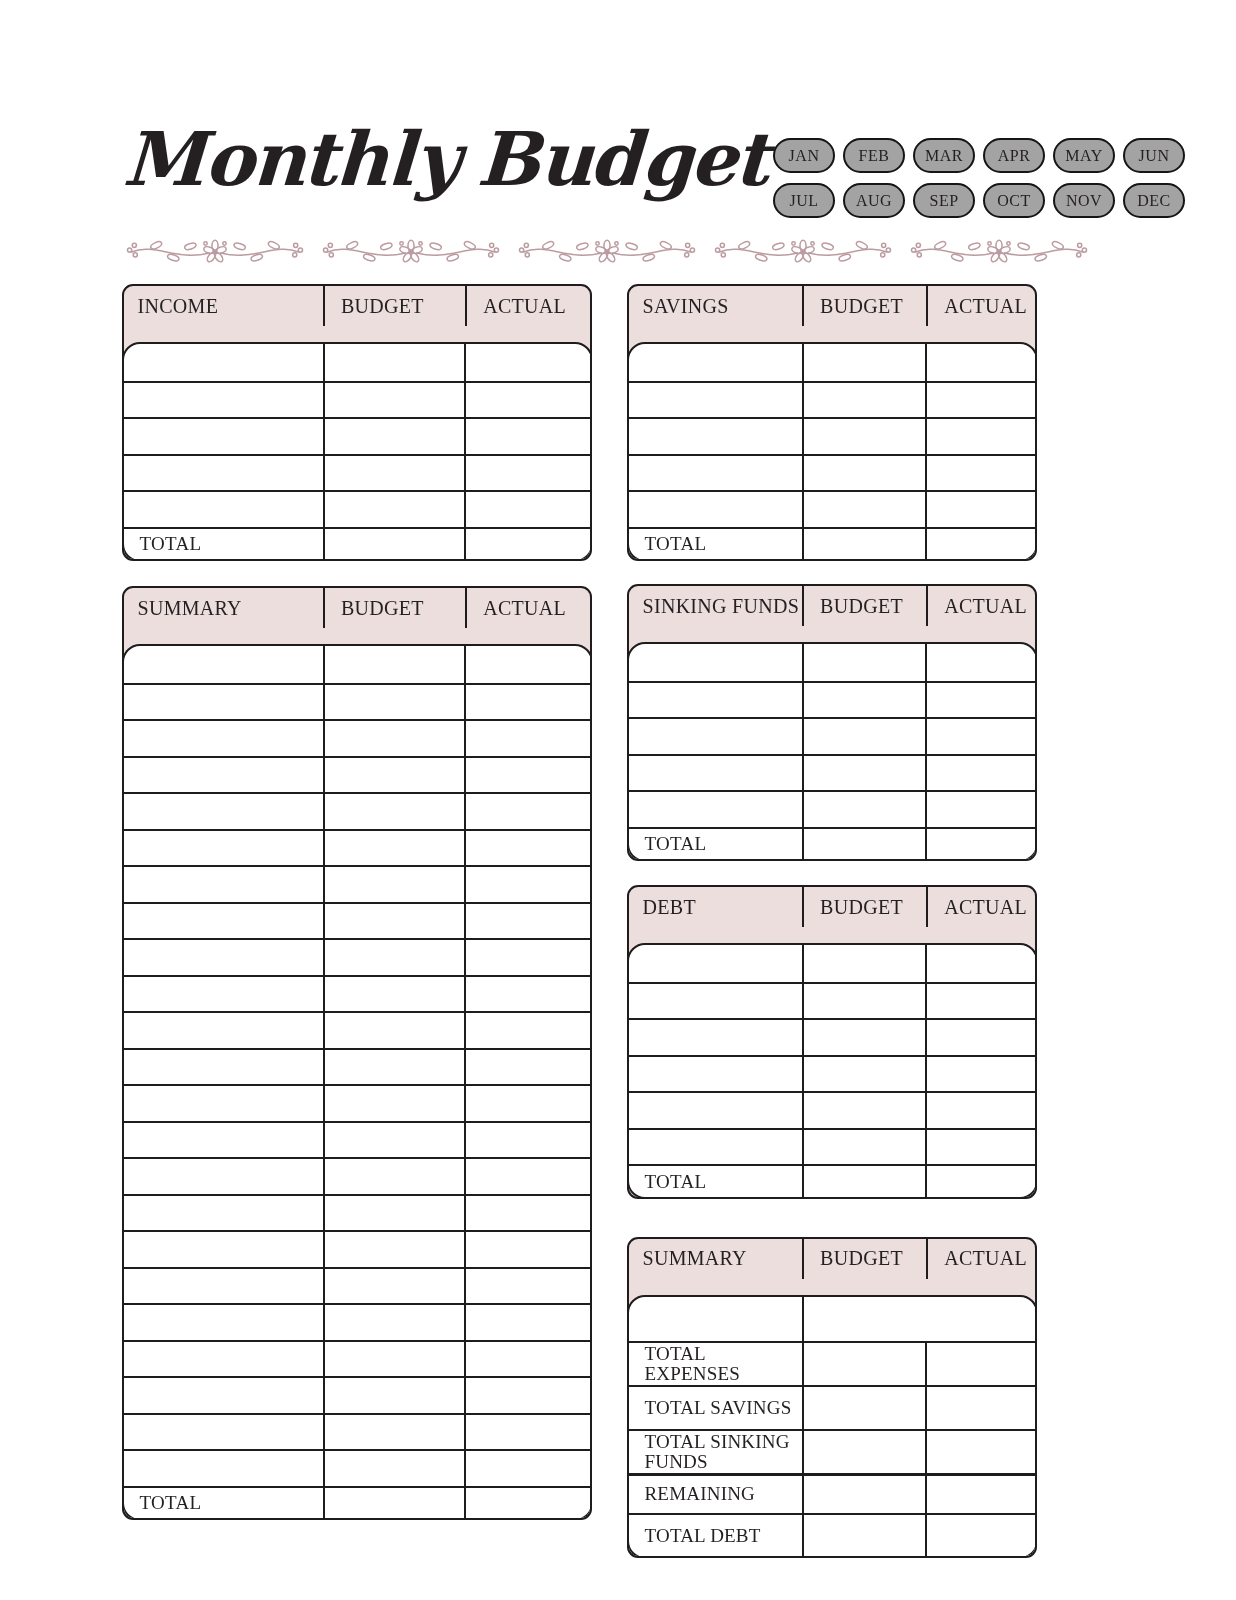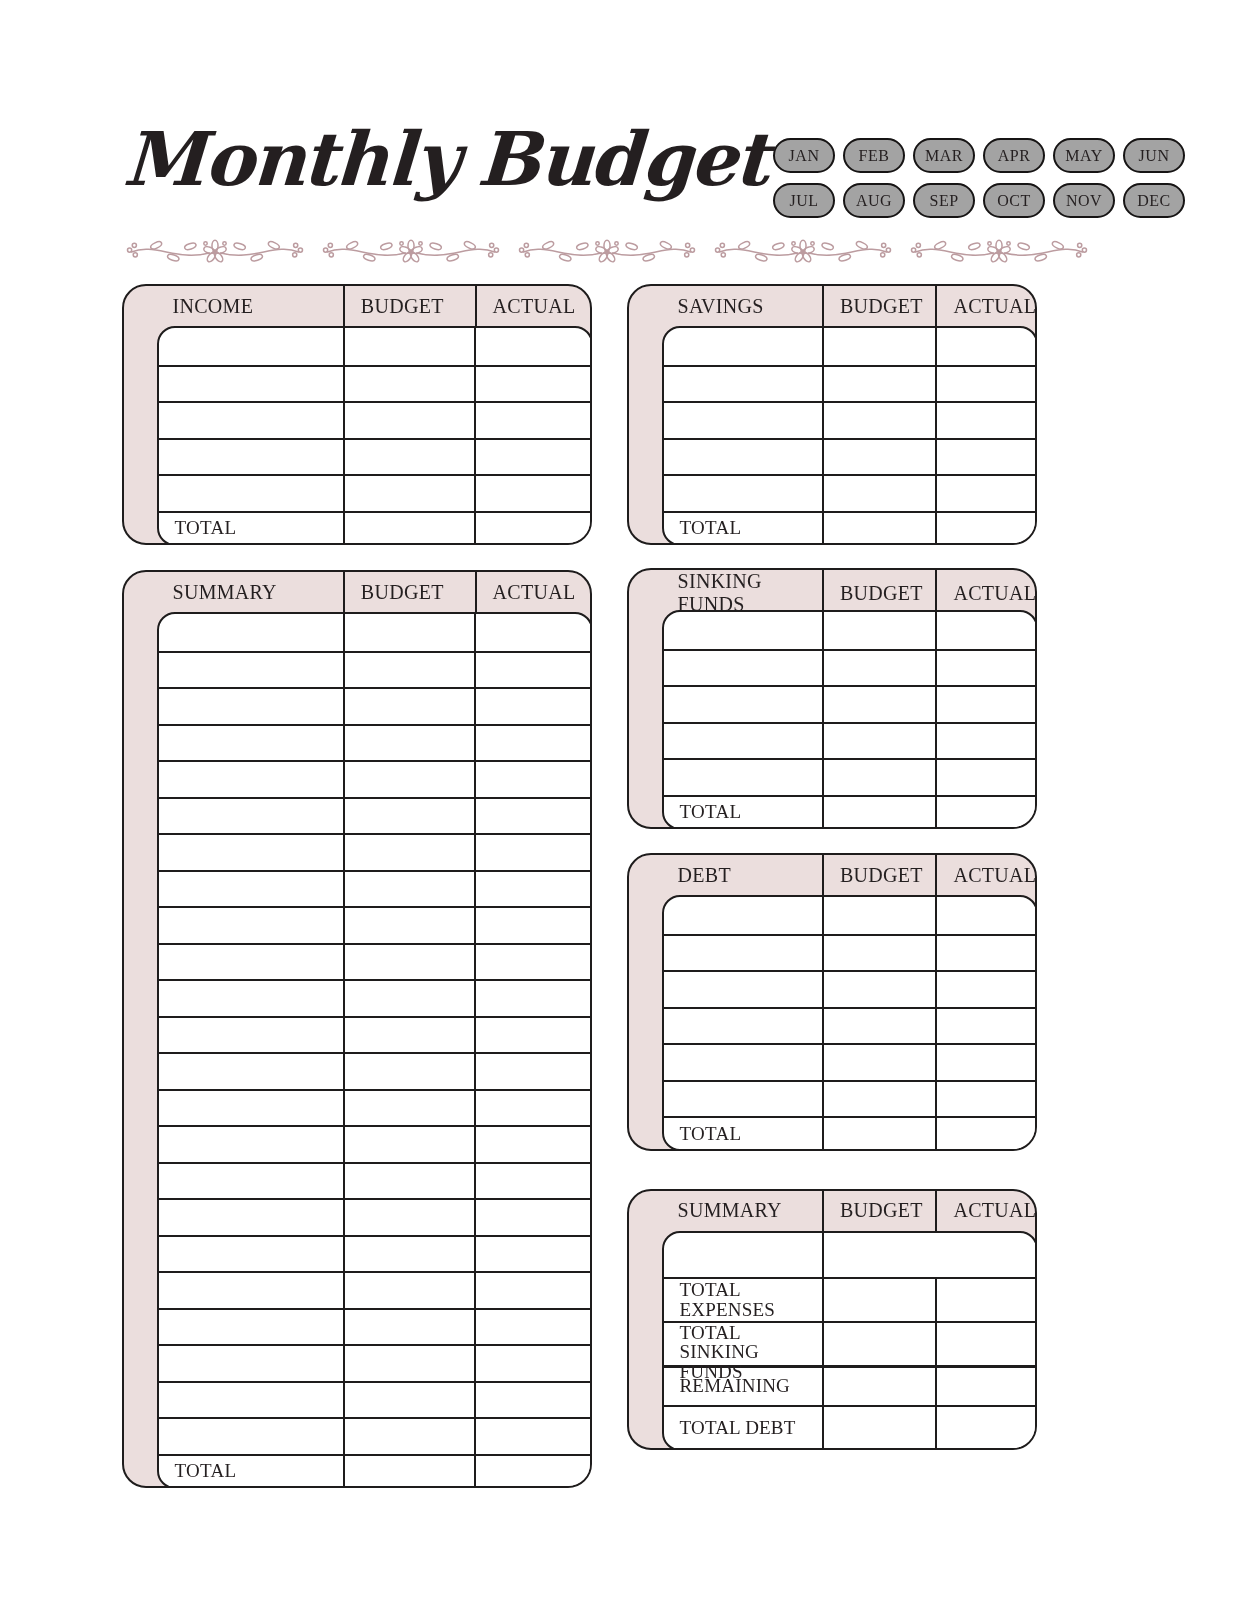--- a/index.html
+++ b/index.html
@@ -25,33 +25,33 @@
   }
   
   .divider{margin-top:12px;height:36px;display:flex;justify-content:space-between;align-items:center;}
   .vine{width:186px;height:34px;display:block;}
   
   .cols{display:flex;margin-top:14px;gap:35px;}
   .col-left{width:470px;flex:none;}
   .col-right{width:410px;flex:none;}
   
   .table{
-    border:2.5px solid #1e1c1c;border-radius:24px;background:#ebdedd;
-    overflow:hidden;display:flex;flex-direction:column;box-sizing:border-box;padding-left:35px;
+    border:2.5px solid #1e1c1c;border-radius:11px;background:#ebdedd;
+    overflow:hidden;display:flex;flex-direction:column;box-sizing:border-box;
   }
   .grid3{display:grid;grid-template-columns:43.2% 30.2% 26.6%;}
   .thead{margin:0 -2.5px;height:40px;flex:none;}
   .thead .hc{
     display:flex;align-items:center;padding-left:16px;
     font-size:20px;letter-spacing:.3px;box-sizing:border-box;
   }
   .thead .hc1,.thead .hc2{border-right:2px solid #1e1c1c;}
   .tbody{
     background:#fff;border:2.5px solid #1e1c1c;border-radius:18px;
-    margin:0 -2.5px -2.5px;flex:1;box-sizing:border-box;
+    margin:16px -2.5px -2.5px;flex:1;box-sizing:border-box;
   }
   .row{height:36.5px;box-sizing:border-box;border-top:2px solid #1e1c1c;}
   .rows > .row:first-child{border-top:none;}
   .row .c{box-sizing:border-box;height:100%;}
   .row .c1,.row .c2{border-right:2px solid #1e1c1c;}
   .row-total{height:33px;border-top:2.5px solid #1e1c1c;}
   .row-total .lab{display:flex;align-items:center;padding-left:16px;font-size:19px;letter-spacing:.3px;}
   
   .sumrow{height:44px;box-sizing:border-box;border-top:2px solid #1e1c1c;}
   .rows-sum > .sumrow:first-child{border-top:none;}
@@ -470,20 +470,25 @@
             <div class="sumrow grid3">
               <div class="c2"></div>
               <div></div>
             </div>
             <div class="sumrow grid3">
               <div class="c1 lab">TOTAL EXPENSES</div>
               <div class="c2"></div>
               <div></div>
             </div>
             <div class="sumrow grid3">
+              <div class="c1 lab">TOTAL SAVINGS</div>
+              <div class="c2"></div>
+              <div></div>
+            </div>
+            <div class="sumrow grid3">
               <div class="c1 lab">TOTAL SINKING FUNDS</div>
               <div class="c2"></div>
               <div></div>
             </div>
             <div class="sumrow sumrow-last grid3">
               <div class="c1 lab">REMAINING</div>
               <div class="c2"></div>
               <div></div>
             </div>
             <div class="sumrow grid3">

